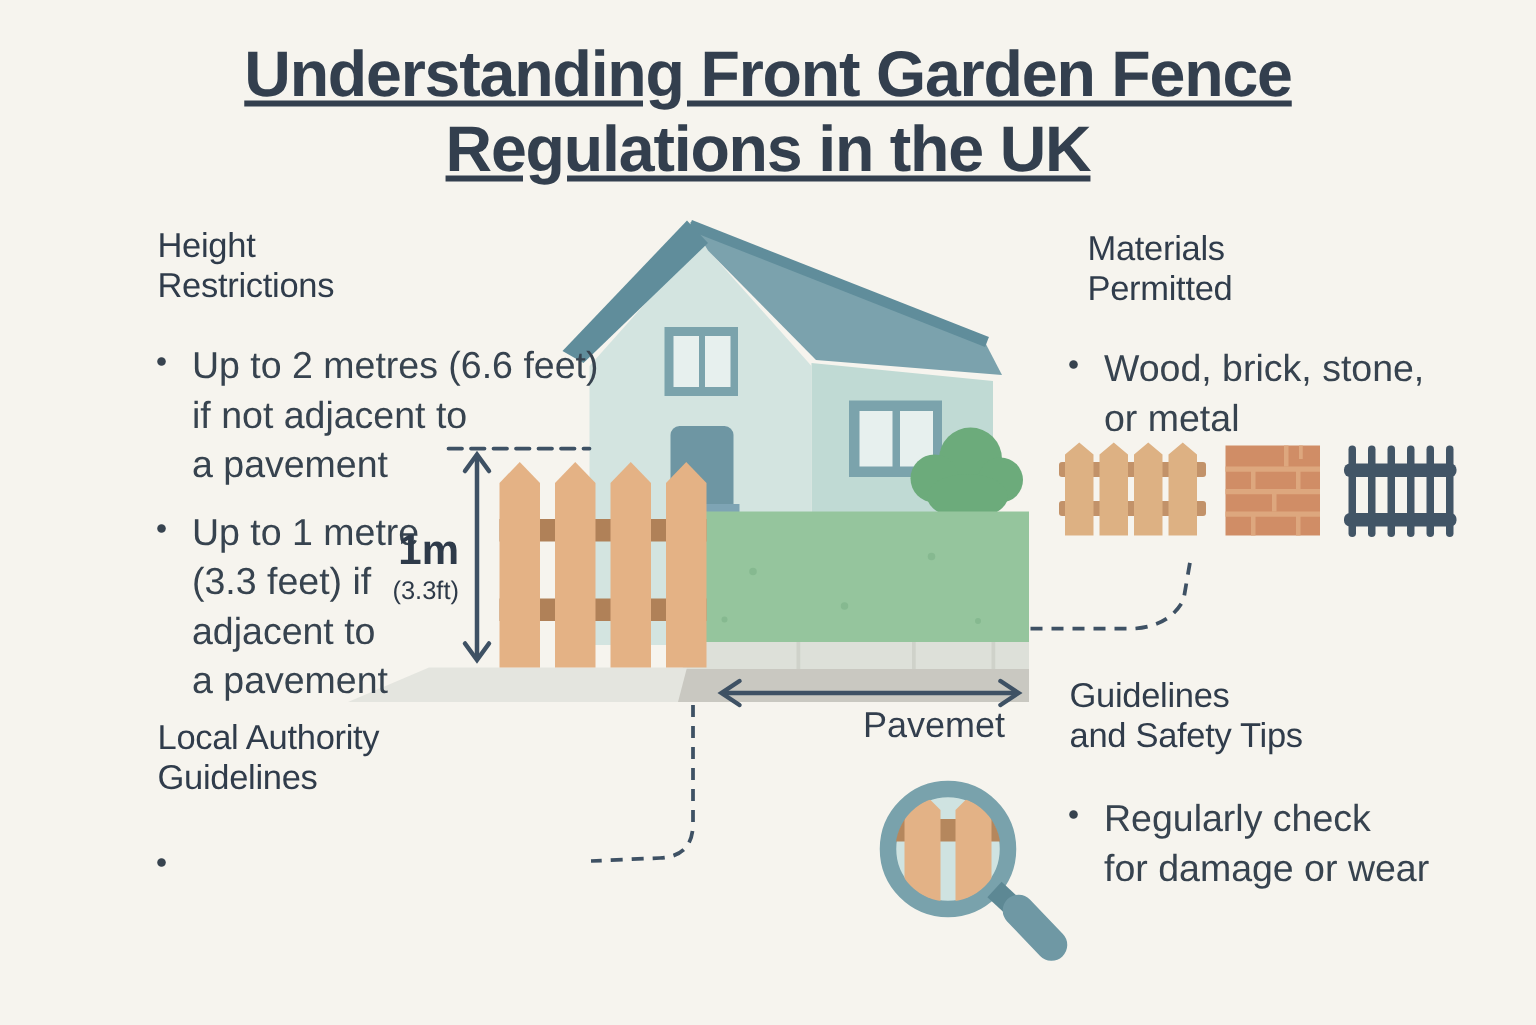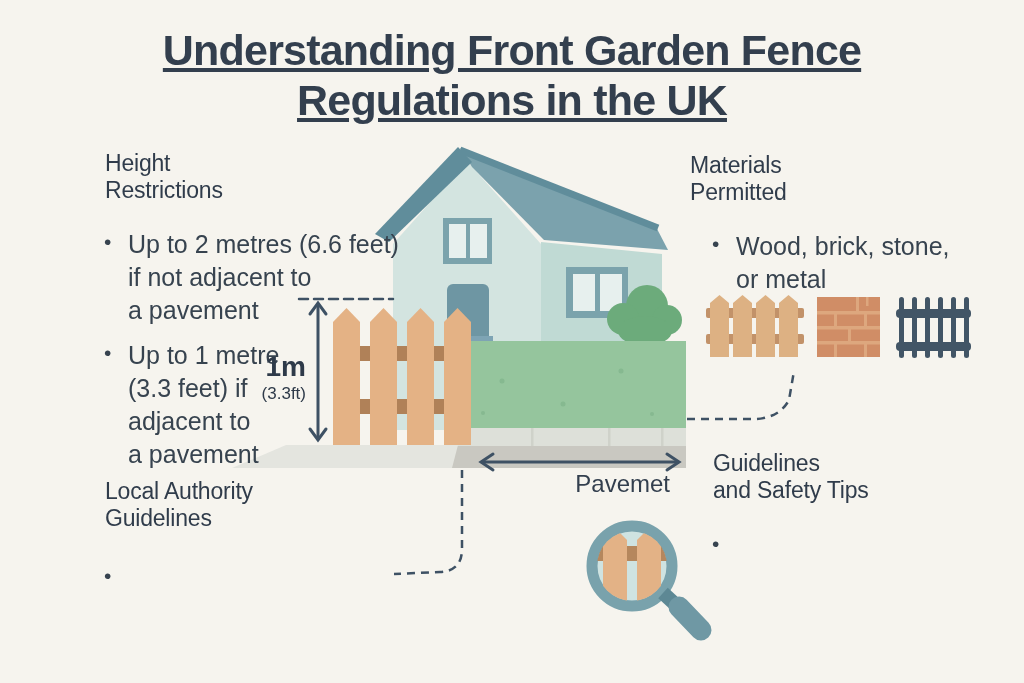--- a/index.html
+++ b/index.html
@@ -190,21 +190,21 @@
 adjacent to
 a pavement</span>
   </div>
 </div>
 
 <div class="abs measure" style="left:226px; top:352px;">
   <div class="big">1m</div>
   <div class="small">(3.3ft)</div>
 </div>
 
-<div class="abs h2" style="left:690px; top:152px;">Materials
+<div class="abs h2" style="left:725px; top:152px;">Materials
 Permitted</div>
 <div class="abs bullets" style="left:712px; top:230px; width:280px;">
   <div class="bullet-row">
     <span class="dot">•</span>
     <span class="bt">Wood, brick, stone,
 or metal</span>
   </div>
 </div>
 
 <div class="abs pave-label" style="left:490px; top:470px;">Pavemet</div>
@@ -215,14 +215,16 @@
   <div class="bullet-row">
     <span class="dot">•</span>
   </div>
 </div>
 
 <div class="abs h2" style="left:713px; top:450px;">Guidelines
 and Safety Tips</div>
 <div class="abs bullets" style="left:712px; top:530px; width:280px;">
   <div class="bullet-row">
     <span class="dot">•</span>
+    <span class="bt">Regularly check
+for damage or wear</span>
   </div>
 </div>
 
 </body></html>

